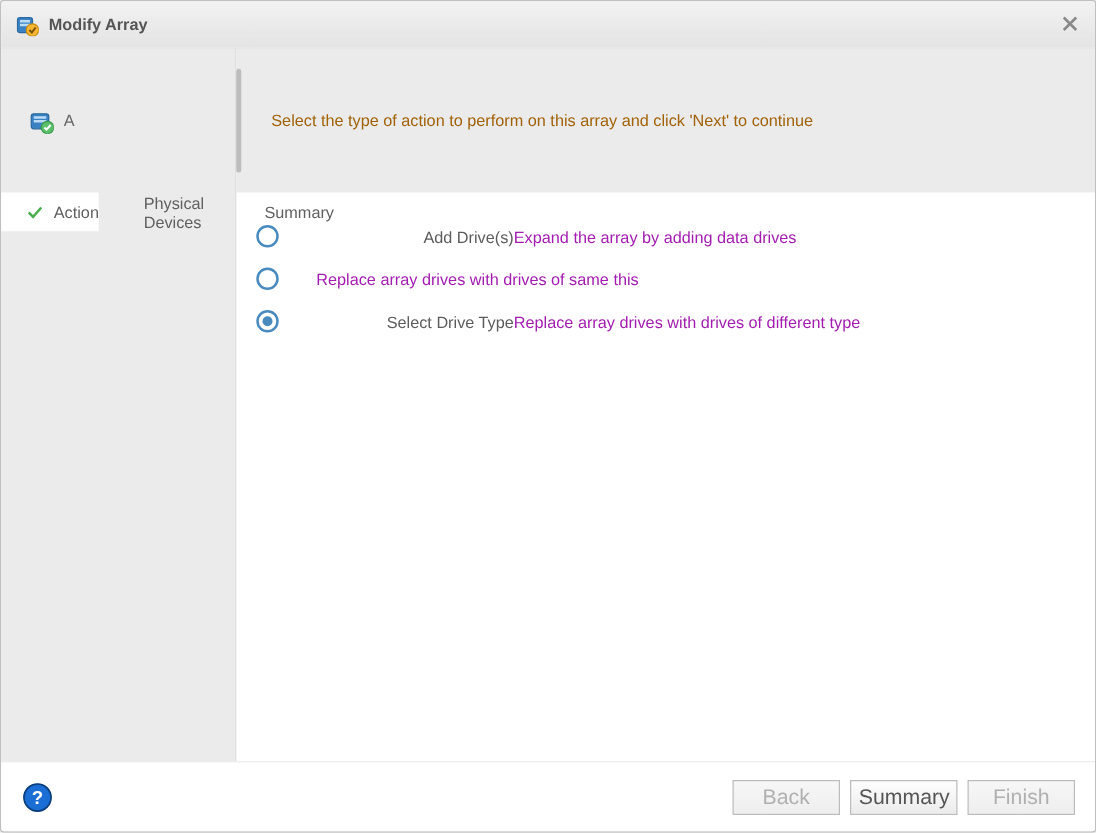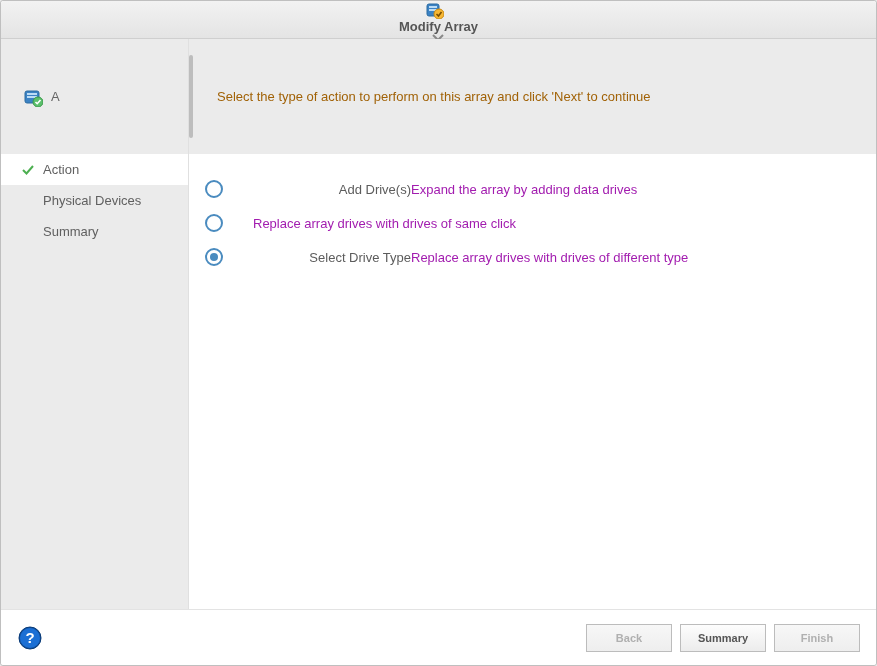--- a/index.html
+++ b/index.html
@@ -22,21 +22,20 @@
     box-shadow: 0 0 6px rgba(0,0,0,0.15);
   }
   .titlebar {
     height: 38px;
     background: linear-gradient(#f2f2f2, #e4e4e4);
     border-bottom: 1px solid #cfcfcf;
     display: flex;
     align-items: center;
     padding: 0 12px;
     border-radius: 3px 3px 0 0;
-    flex-direction: column;
   }
   .titlebar .appicon {
     width: 18px; height: 18px;
     margin-right: 8px;
     display:flex; align-items:center; justify-content:center;
   }
   .titlebar .title {
     font-weight: bold;
     color: #555;
     flex: 1;
@@ -67,21 +66,20 @@
   }
   .sidebar-header .arr-icon {
     width: 20px; height: 20px;
     display:flex; align-items:center; justify-content:center;
   }
   .sidebar-header .arr-label {
     color: #666;
   }
   .step-list {
     display: flex;
-    flex-direction: column;
   }
   .step {
     height: 31px;
     display: flex;
     align-items: center;
     padding-left: 20px;
     gap: 8px;
     color: #606060;
     cursor: pointer;
   }
@@ -169,24 +167,24 @@
   }
   .footer-spacer { flex:1; }
   .btn {
     width: 86px;
     height: 28px;
     margin-left: 8px;
     border: 1px solid #bcbcbc;
     border-radius: 0;
     background: linear-gradient(#fdfdfd, #ececec);
     color: #555;
-    font-size: 11px;
+    font-size: 17px;
     font-family: inherit;
     cursor: pointer;
-    font-weight: bold;
+    font-weight: normal;
   }
   .btn.disabled {
     color: #b0b0b0;
     cursor: default;
     background: linear-gradient(#f7f7f7, #eeeeee);
   }
 </style>
 </head>
 <body>
 
@@ -252,21 +250,21 @@
       <div class="options">
 
         <div class="option-row">
           <span class="radio"></span>
           <span class="opt-label">Add Drive(s)</span>
           <span class="opt-desc">Expand the array by adding data drives</span>
         </div>
 
         <div class="option-row">
           <span class="radio"></span>
-          <span class="opt-desc">Replace array drives with drives of same click</span>
+          <span class="opt-desc">Replace array drives with drives of same this</span>
         </div>
 
         <div class="option-row">
           <span class="radio selected"></span>
           <span class="opt-label">Select Drive Type</span>
           <span class="opt-desc">Replace array drives with drives of different type</span>
         </div>
 
       </div>
     </div>

